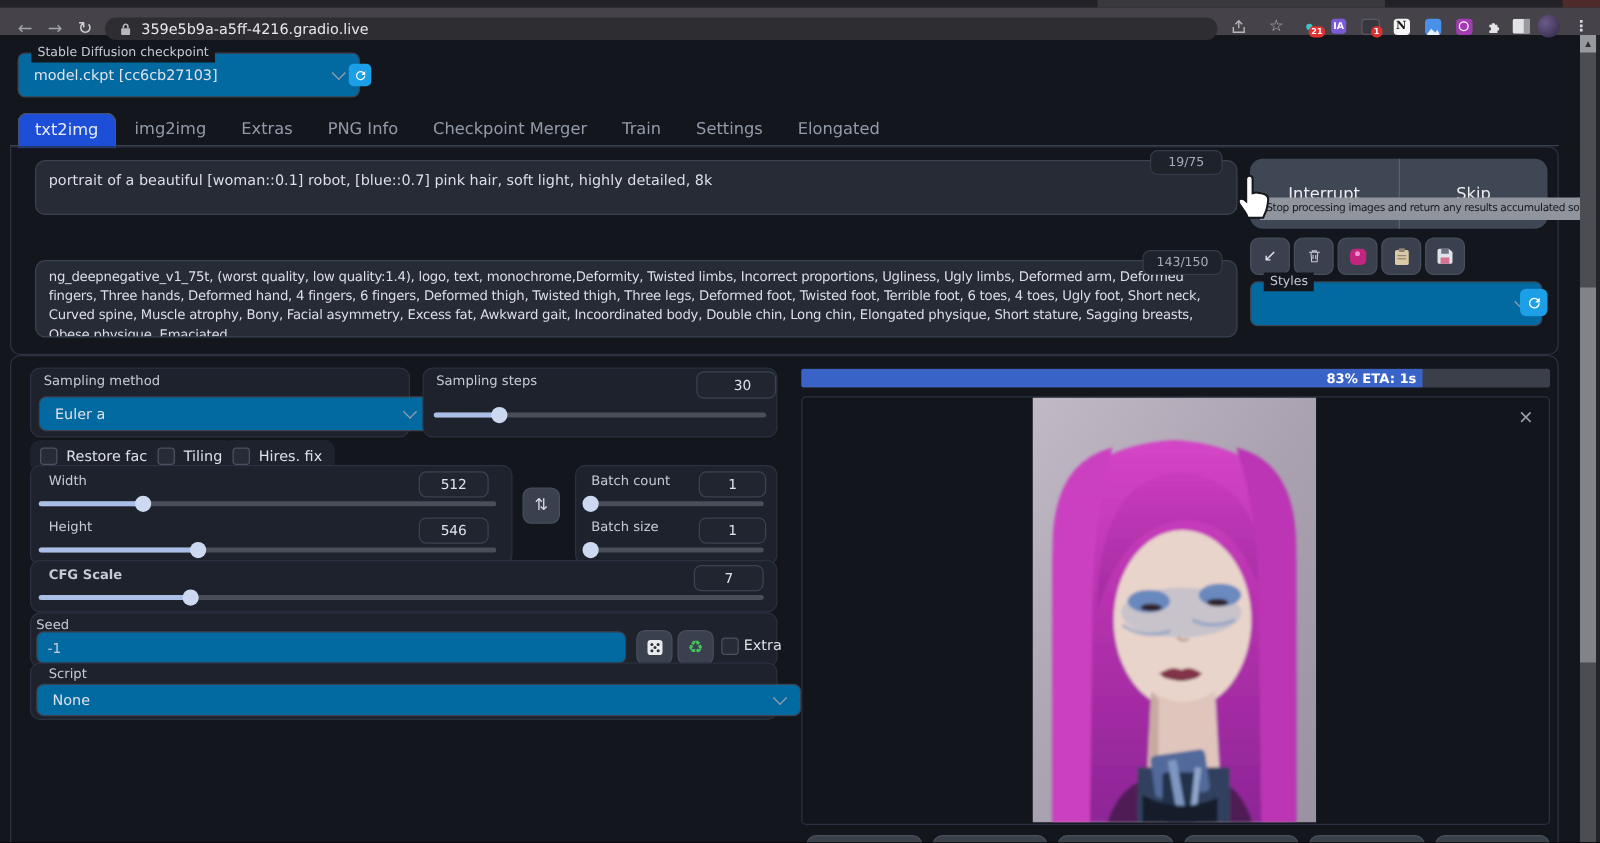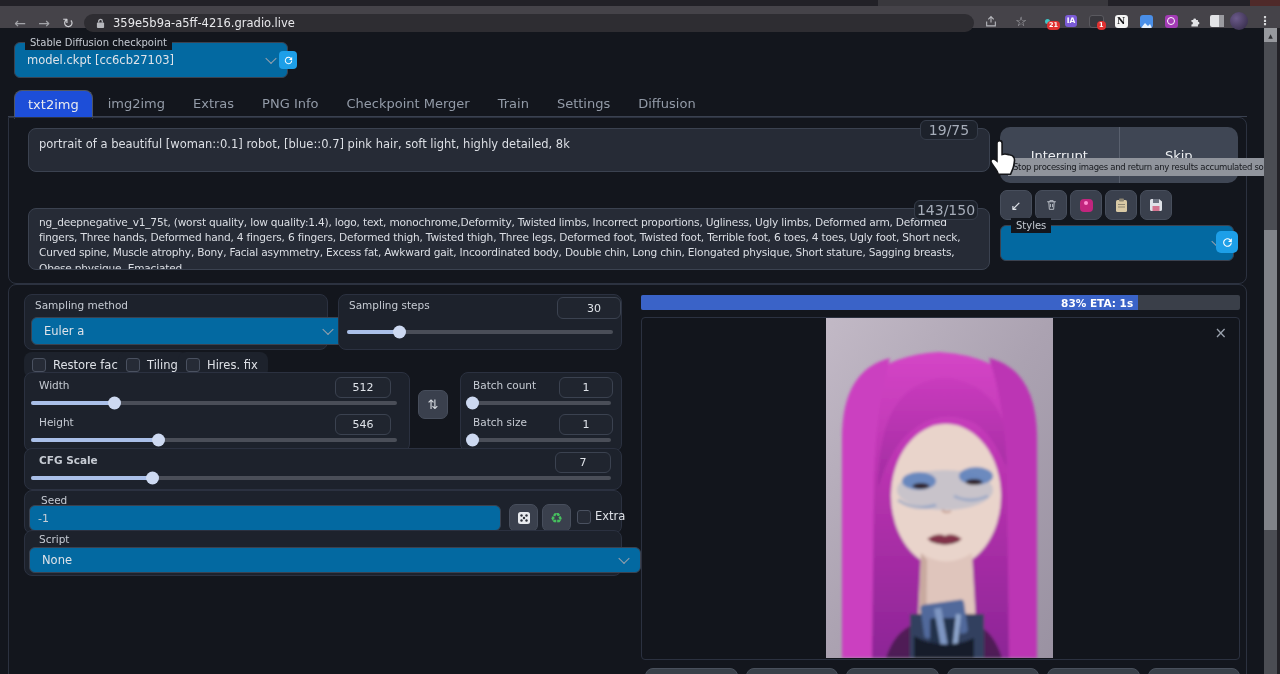--- a/index.html
+++ b/index.html
@@ -34,21 +34,21 @@
         border-right:1.5px solid #98a0ac;border-bottom:1.5px solid #98a0ac;
         transform:translateY(-70%) rotate(45deg);}
   .ibtn{position:absolute;background:#3a404d;border:1px solid #474e5c;border-radius:7px;
         display:flex;align-items:center;justify-content:center;}
   .cbgroup{position:absolute;display:flex;align-items:center;gap:7px;background:#1d222c;
            border-radius:8px;padding:6px 10px 6px 8px;font-size:11.5px;color:#dde0e6;}
   .cbx{width:12px;height:12px;background:#262b36;border:1px solid #4a5160;border-radius:3px;flex:0 0 auto;}
   .ta{position:absolute;background:#262b36;border:1px solid #3b4250;border-radius:8px;
       color:#dcdfe5;overflow:hidden;}
   .counter{position:absolute;background:#1d222b;border:1px solid #353c49;border-radius:6px;
-           color:#a6adb9;font-size:14px;display:flex;align-items:center;justify-content:center;}
+           color:#a6adb9;font-size:10px;display:flex;align-items:center;justify-content:center;}
   .tab{height:27px;line-height:27px;font-size:13px;color:#939ba8;padding:0 13px;}
   .tab.active{border:1px solid #4f5663;border-bottom:1px solid #13161d;border-radius:8px 8px 0 0;
               color:#e9ebee;background:#1d4ed8;}
   .pinkdot{width:13px;height:13px;border-radius:4px;background:#c2257e;position:relative;}
   .pinkdot:after{content:"";position:absolute;left:4px;top:2px;width:4px;height:4px;border-radius:50%;background:#ff8fd2;}
   .footbtn{flex:1;height:30px;background:#394049;border:1px solid #49505c;border-radius:8px;}
 </style>
 </head>
 <body>
 
@@ -132,21 +132,21 @@
 
   <div class="abs" style="left:8px;top:116px;width:1239px;height:1px;background:#3a4150;"></div>
   <div class="abs" style="left:14px;top:90px;display:flex;gap:2px;">
     <div class="tab active">txt2img</div>
     <div class="tab">img2img</div>
     <div class="tab">Extras</div>
     <div class="tab">PNG Info</div>
     <div class="tab">Checkpoint Merger</div>
     <div class="tab">Train</div>
     <div class="tab">Settings</div>
-    <div class="tab">Diffusion</div>
+    <div class="tab">Elongated</div>
   </div>
 
   <div class="abs" style="left:8px;top:117px;width:1237px;height:165px;border:1px solid #2c3240;border-radius:0 8px 8px 8px;"></div>
   <div class="abs" style="left:8px;top:284px;width:1237px;height:400px;border:1px solid #2c3240;border-radius:8px;"></div>
 
   <div class="ta" style="left:28px;top:128px;width:962px;height:44px;font-size:11.5px;padding:8px 10px;box-sizing:border-box;">
     <span>portrait of a beautiful [woman::0.1] robot, [blue::0.7] pink hair, soft light, highly detailed, 8k</span>
   </div>
   <div class="counter" style="left:920px;top:120px;width:56px;height:18px;">
       <span>19/75</span>
@@ -296,21 +296,21 @@
       </div>
     <div class="slider" style="left:6px;top:24px;width:580px;">
       <div class="track"></div>
         <div class="fill" style="width: 21%;">
           <div class="knob"></div>
         </div>
     </div>
   </div>
 
   <div class="panel" style="left:24px;top:490px;width:596px;height:42px;">
-    <span class="flabel" style="left:16px;top:3px;">Seed</span>
+    <span class="flabel" style="left:4px;top:3px;">Seed</span>
     <div class="select" style="left:4px;top:14px;width:454px;height:24px;font-size:11px;color:#c8cdd5;padding:0 8px;">
         <span>-1</span>
       </div>
     <div class="ibtn" style="left:484px;top:13px;width:27px;height:26px;">
       <svg width="14" height="14" viewBox="0 0 14 14">
           <rect x="1" y="1" width="12" height="12" rx="2.5" fill="#e8eaee"></rect>
           <circle cx="4.5" cy="4.5" r="1.2" fill="#2b2f38"></circle>
           <circle cx="9.5" cy="4.5" r="1.2" fill="#2b2f38"></circle>
           <circle cx="7" cy="7" r="1.2" fill="#2b2f38"></circle>
           <circle cx="4.5" cy="9.5" r="1.2" fill="#2b2f38"></circle>

